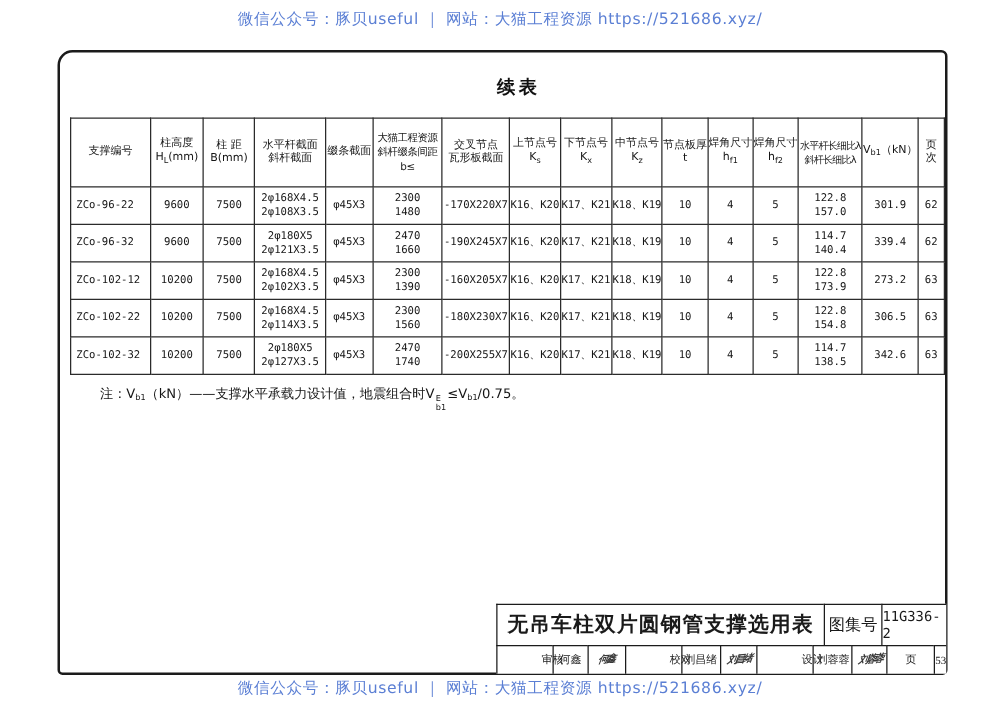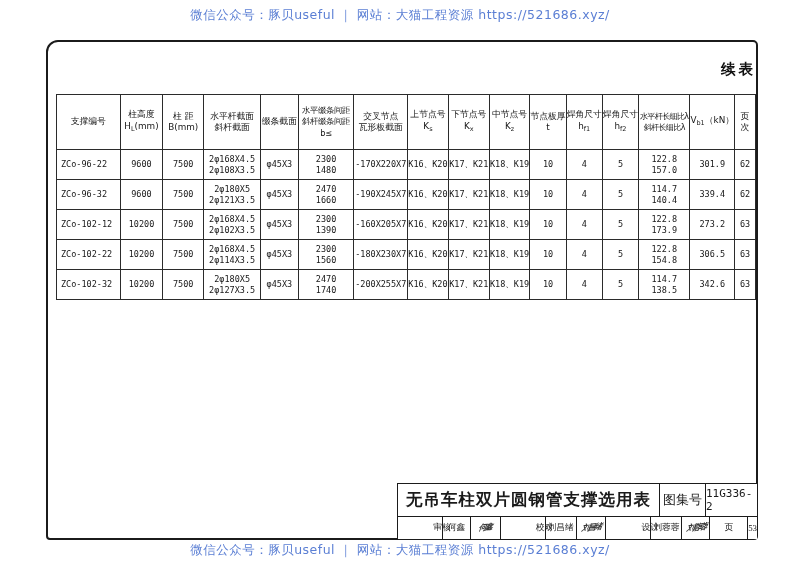--- a/index.html
+++ b/index.html
@@ -11,22 +11,22 @@
     position:absolute;left:0;width:100%;text-align:center;
     font-size:12.5px;letter-spacing:.5px;color:#5b7fd4;
   }
   .wm-top{top:7px;}
   .wm-bottom{top:542px;}
   .sheet{
     position:absolute;left:46px;top:40px;width:708px;height:496px;
     border:2.5px solid #1b1b1b;border-radius:12px 5px 4px 4px;background:#fff;
   }
   .cont-label{
-    position:absolute;top:18px;left:0;width:100%;text-align:right;
-    font-weight:bold;font-size:14.5px;letter-spacing:3px;color:#111;
+    position:absolute;top:18px;left:0;width:100%;text-align:center;
+    font-weight:bold;font-size:14.5px;letter-spacing:3px;color:#111;padding-left:13px;
   }
   table.sel{
     position:absolute;left:8px;top:52px;border-collapse:collapse;table-layout:fixed;
     background:#fff;
   }
   table.sel td{
     border:1px solid #2b2b2b;text-align:center;vertical-align:middle;
     padding:0;overflow:hidden;white-space:nowrap;
   }
   thead td{height:54px;font-size:8.8px;line-height:11.5px;color:#161616;}
@@ -111,21 +111,21 @@
             <div class="hl">B(mm)</div>
           </td>
           <td>
             <div class="hl">水平杆截面</div>
             <div class="hl">斜杆截面</div>
           </td>
           <td>
             <div class="hl">缀条截面</div>
           </td>
           <td>
-            <div class="hl">水平缀条间距</div>
+            <div class="hl">大猫工程资源</div>
             <div class="hl">斜杆缀条间距</div>
             <div class="hl">b≤</div>
           </td>
           <td>
             <div class="hl">交叉节点</div>
             <div class="hl">瓦形板截面</div>
           </td>
           <td>
             <div class="hl">上节点号</div>
             <div class="hl">K<sub>s</sub></div>
@@ -296,20 +296,24 @@
             <div>114.7</div>
             <div>138.5</div>
           </td>
           <td>342.6</td>
           <td>63</td>
         </tr>
       </tbody>
     </table>
 
   <div class="notes" id="notesBox">
+      <div class="note-line">注：V<sub>b1</sub>（kN）——支撑水平承载力设计值，地震组合时V<span class="stk">
+          <span>E</span>
+          <span>b1</span>
+        </span>≤V<sub>b1</sub>/0.75。</div>
     </div>
 
   <div class="tb">
     <div class="r1">
       <div class="c tb-title">无吊车柱双片圆钢管支撑选用表</div>
       <div class="c tb-atlas-label">图集号</div>
       <div class="c tb-atlas-no">11G336-2</div>
     </div>
     <div class="r2">
       <div class="c rl">审核</div>

